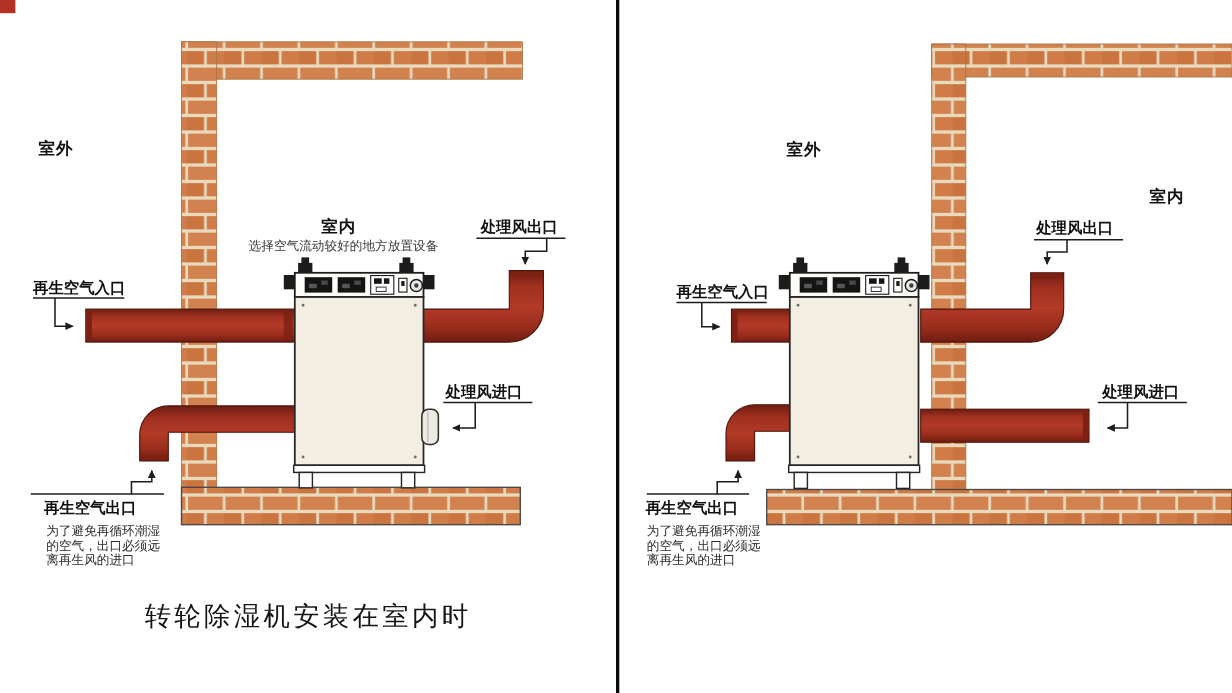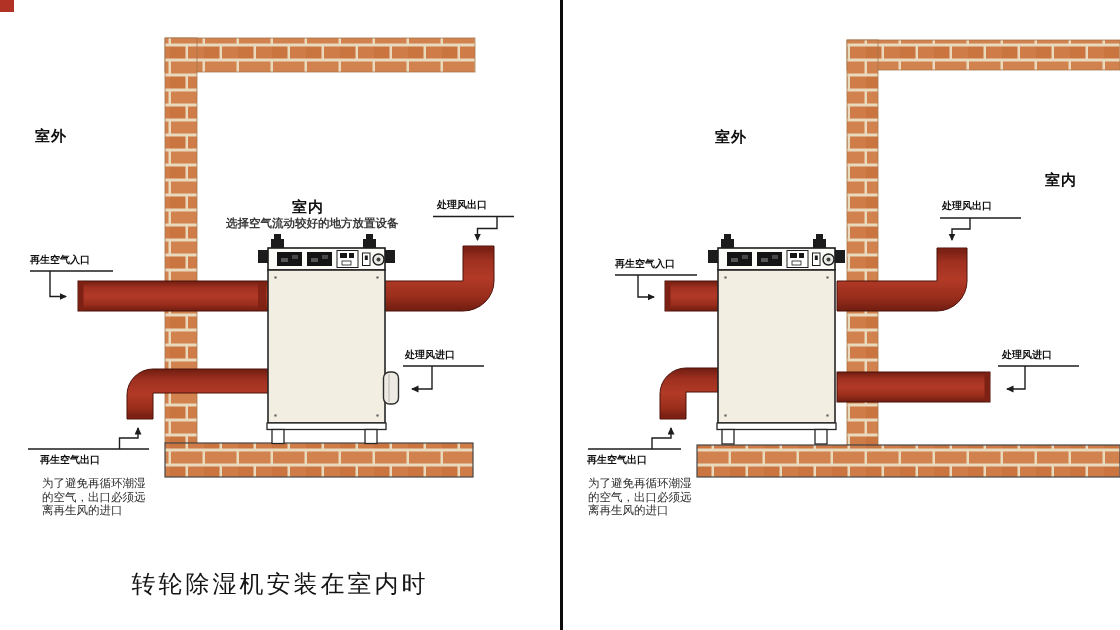--- a/index.html
+++ b/index.html
@@ -7,25 +7,25 @@
     width:1120px;height:630px;position:relative;overflow:hidden;
     background:#ffffff;
     font-family:"Liberation Sans","DejaVu Sans",sans-serif;
   }
   .panel{position:absolute;top:0;width:560px;height:630px;}
   #panel-left{left:0;}
   #panel-right{left:560px;}
   .scene{position:absolute;left:0;top:0;}
   .divider{position:absolute;left:560px;top:0;width:3px;height:630px;background:#0c0c0c;}
   .corner-mark{position:absolute;left:0;top:0;width:14px;height:12px;background:#b23226;}
-  .lbl{position:absolute;font-size:10px;font-weight:bold;color:#101010;white-space:nowrap;line-height:1.1;}
+  .lbl{position:absolute;font-size:14px;font-weight:bold;color:#101010;white-space:nowrap;line-height:1.1;}
   .lbl-room{font-size:15px;letter-spacing:1px;}
-  .sublbl{position:absolute;font-size:11.5px;font-weight:bold;color:#3a3a3a;white-space:nowrap;}
+  .sublbl{position:absolute;font-size:11.5px;font-weight:normal;color:#3a3a3a;white-space:nowrap;}
   .note{position:absolute;font-size:11.5px;font-weight:normal;color:#2b2b2b;line-height:13.5px;white-space:pre-line;}
-  .caption{position:absolute;left:0;top:568px;width:560px;text-align:center;
+  .caption{position:absolute;left:0;top:544px;width:560px;text-align:center;
     font-size:24px;letter-spacing:3px;color:#141414;}
 </style>
 </head>
 <body>
 
 <div class="panel" id="panel-left">
 
   <svg class="scene" width="560" height="630" viewBox="0 0 560 630">
     <defs>
       <pattern id="brickL" width="34" height="30" patternUnits="userSpaceOnUse">

